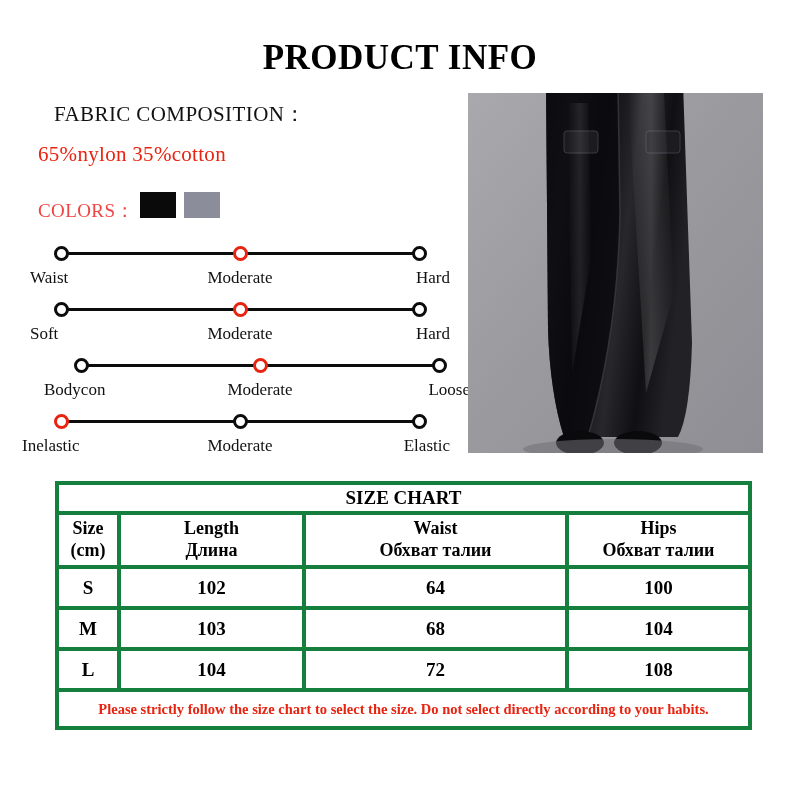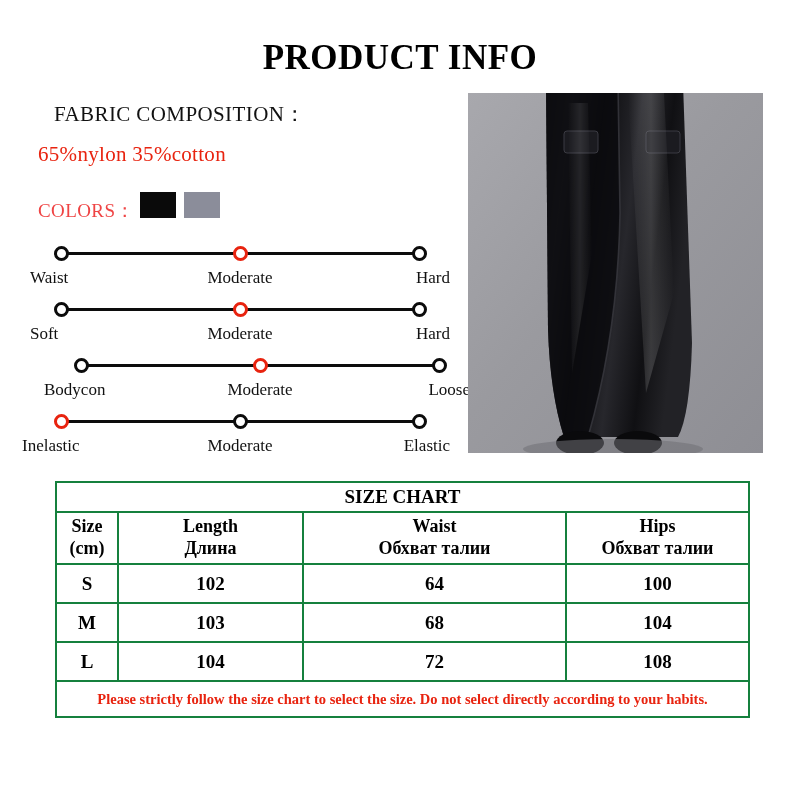--- a/index.html
+++ b/index.html
@@ -131,21 +131,21 @@
   
   .size-chart {
     position: absolute;
     left: 55px;
     top: 481px;
     width: 693px;
     border-collapse: collapse;
     table-layout: fixed;
   }
   .size-chart td, .size-chart th {
-    border: 2px solid #15803d;
+    border: 4px solid #15803d;
     text-align: center;
     font-family: "Liberation Serif", serif;
     font-size: 19px;
     padding: 0;
     color: #000;
   }
   .sc-title {
     height: 30px;
     font-weight: bold;
     font-size: 20px;

